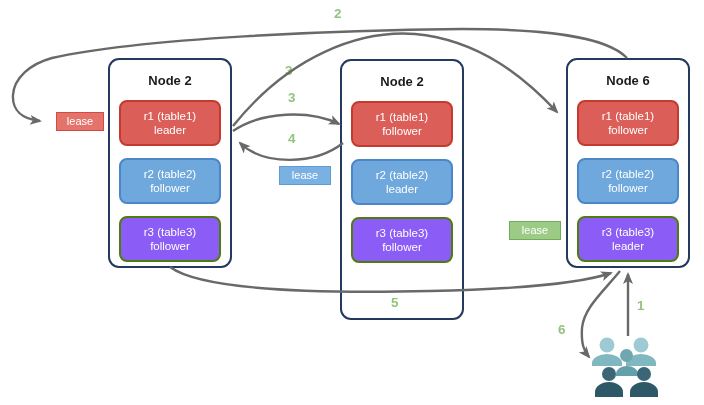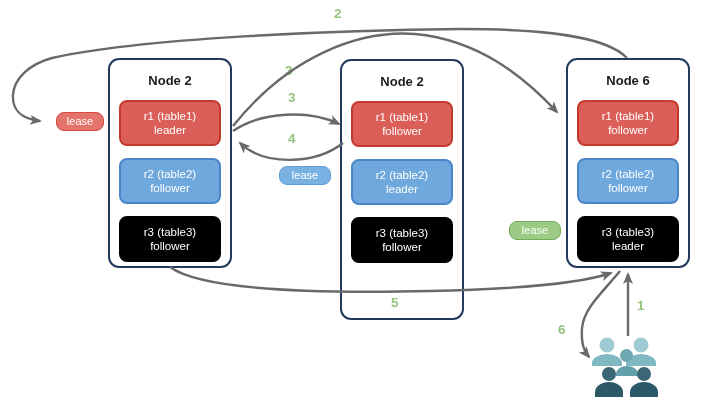--- a/index.html
+++ b/index.html
@@ -20,24 +20,24 @@
     height:18px;line-height:18px;
   }
   .rep{
     margin:8px 9px 12px 9px;height:46px;box-sizing:border-box;border-radius:8px;
     display:flex;flex-direction:column;align-items:center;justify-content:center;
     color:#ffffff;font-size:11.5px;line-height:14px;text-align:center;
   }
   .rep.first{margin-top:10px;}
   .rep.red{background:#db5f58;border:2px solid #c43a2e;}
   .rep.blue{background:#6fa8dc;border:2px solid #4a86c8;text-align:right;}
-  .rep.green{background:#000000;border:2px solid #000000;}
+  .rep.green{background:#8b5cf6;border:2px solid #4d7c0f;}
   
   .lease{
-    position:absolute;box-sizing:border-box;width:48px;height:19px;border-radius:8px;
+    position:absolute;box-sizing:border-box;width:48px;height:19px;border-radius:0;
     color:#ffffff;font-size:11px;line-height:16px;text-align:center;
   }
   #lease-red{left:56px;top:112px;background:#e4736c;border:1.5px solid #d54b41;}
   #lease-blue{left:279px;top:166px;width:52px;background:#7ab1e3;border:1.5px solid #5f9cd6;}
   #lease-green{left:509px;top:221px;width:52px;background:#9ccb86;border:1.5px solid #73ab58;}
   
   .step{
     position:absolute;font-size:13.5px;font-weight:bold;color:#93c47d;line-height:15px;
   }
   #step-2{left:334px;top:6px;}

